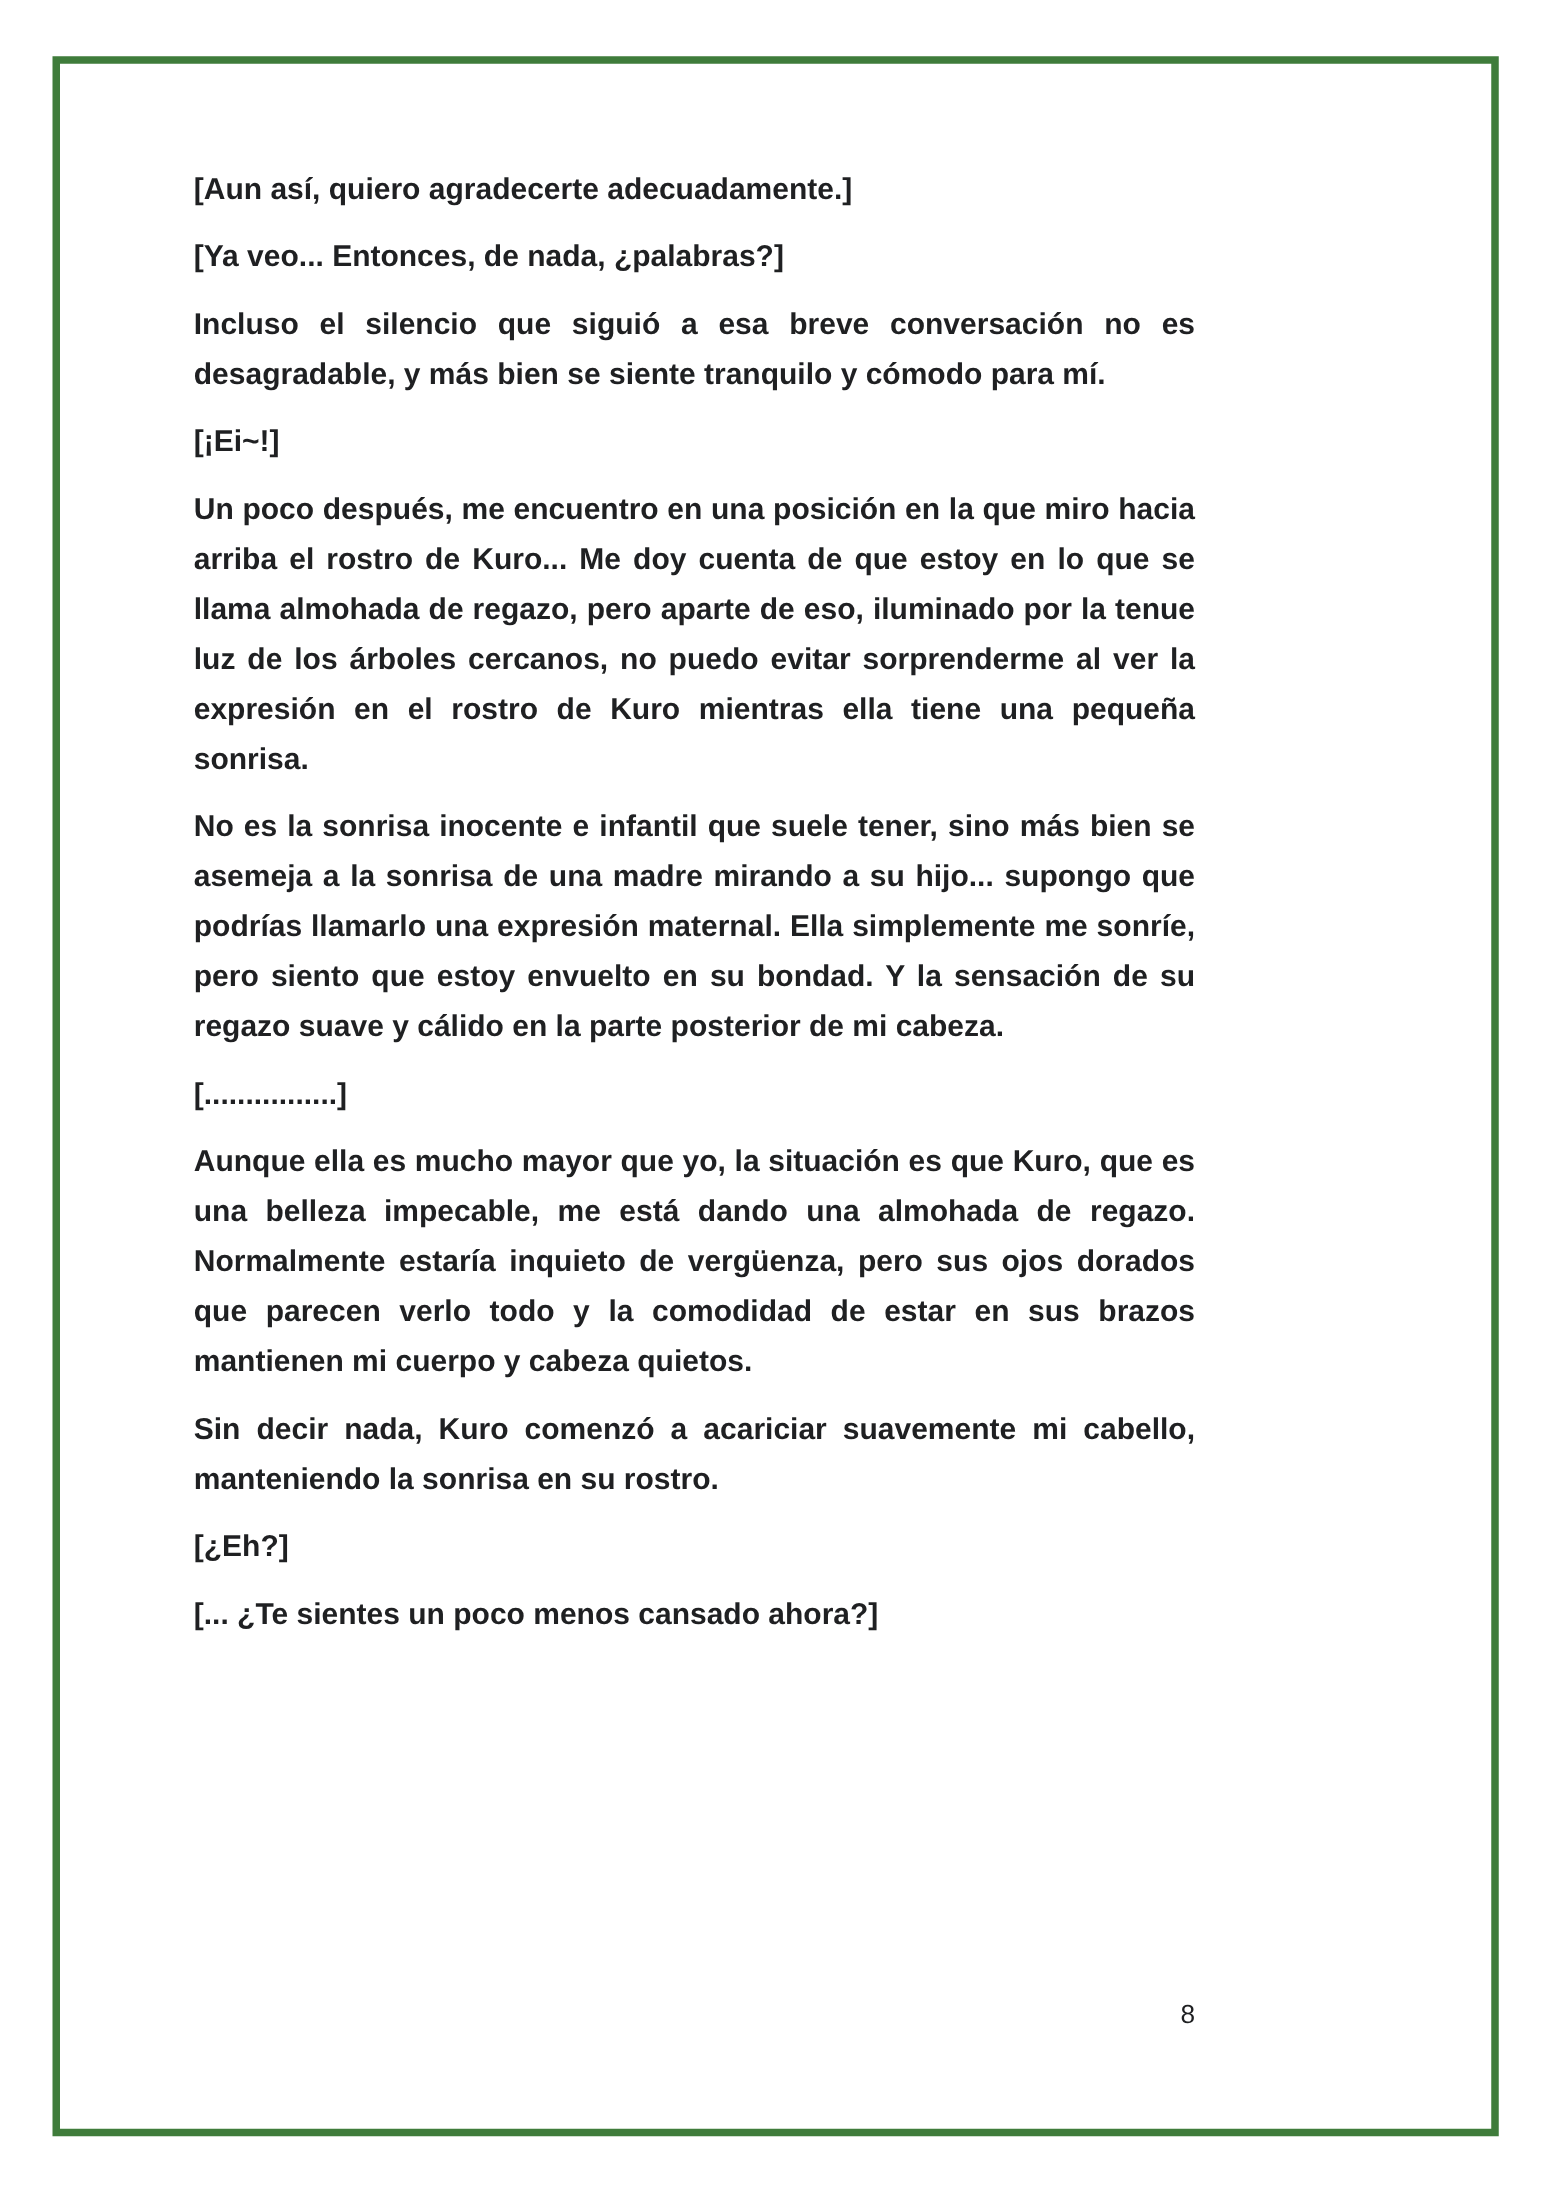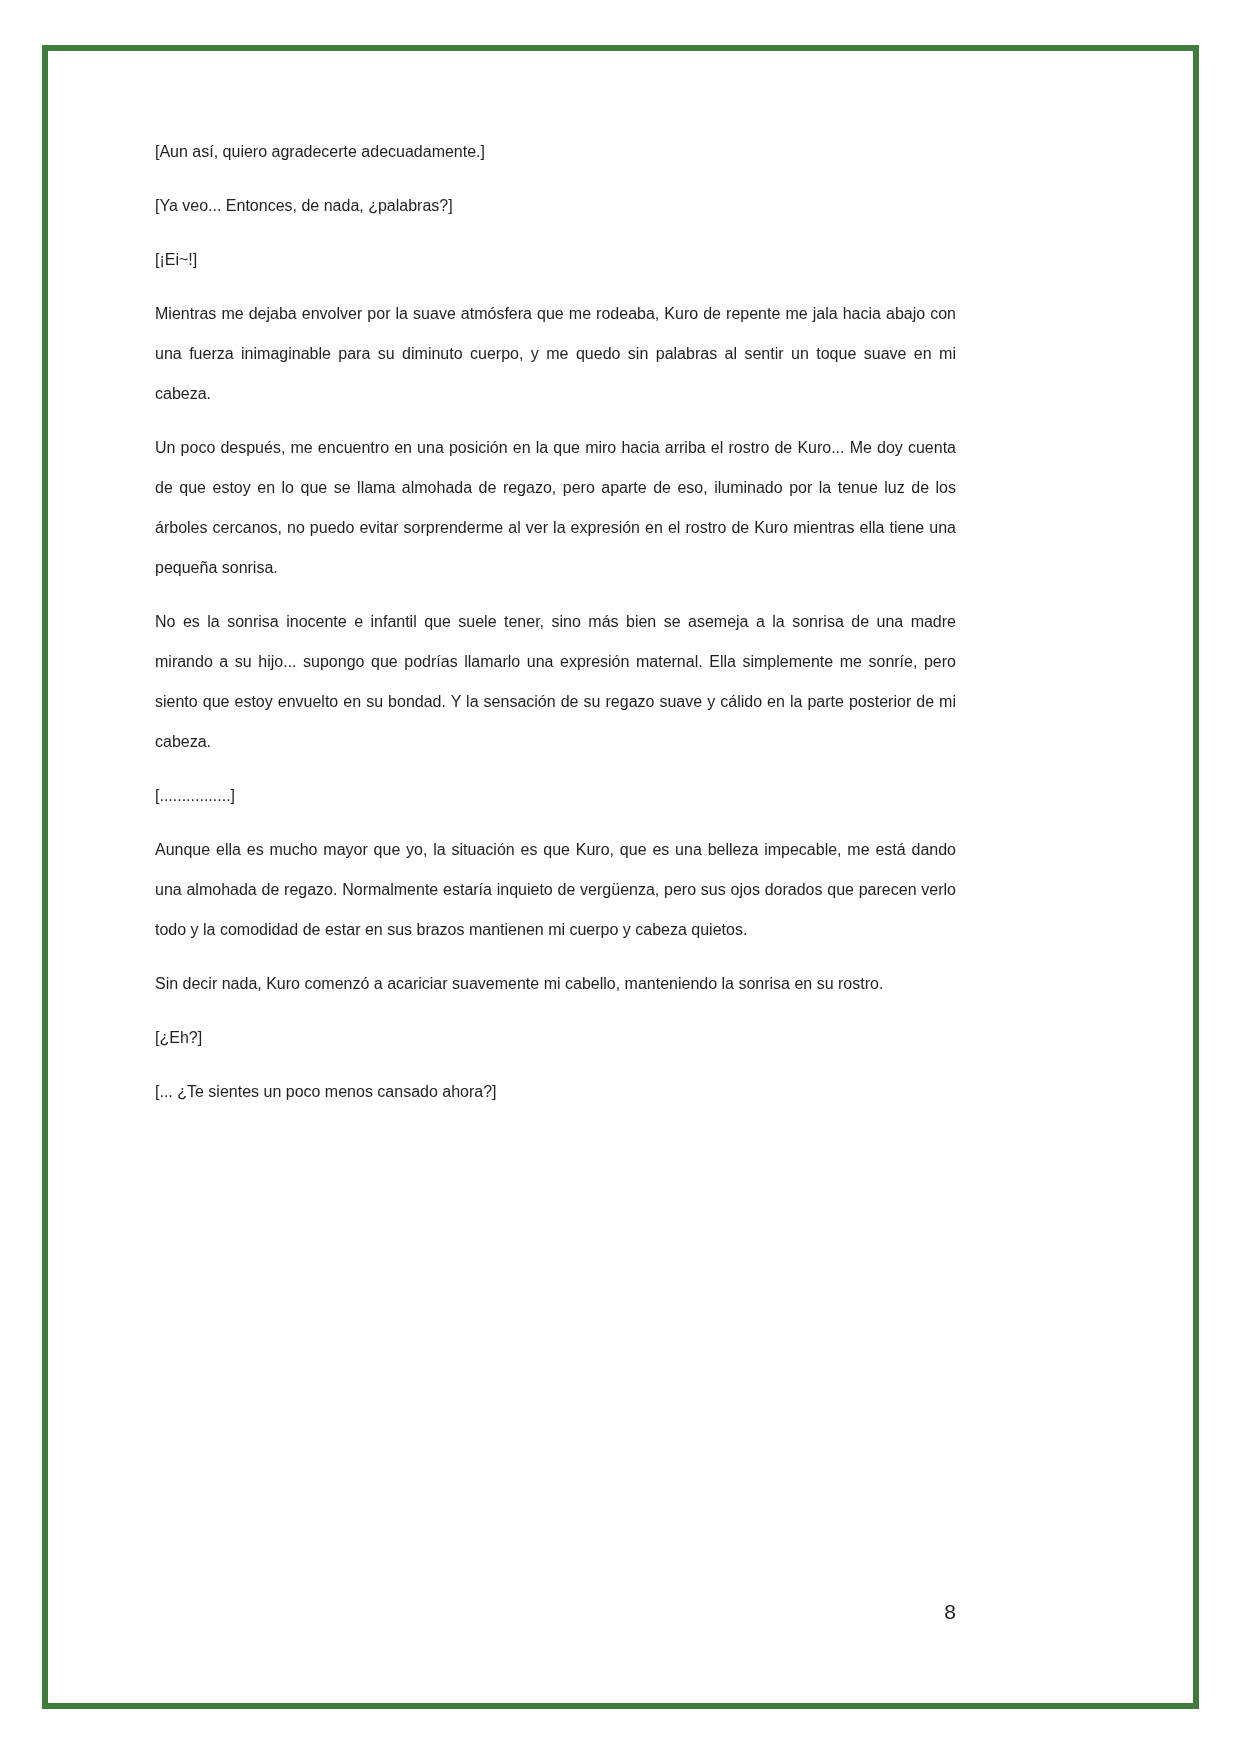--- a/index.html
+++ b/index.html
@@ -22,22 +22,23 @@
     bottom: 45px;
     border: 6px solid #3f7c3b;
     box-sizing: border-box;
     pointer-events: none;
   }
   .content {
     position: absolute;
     top: 132px;
     left: 155px;
     width: 801px;
-    font-size: 16px;
+    font-size: 24px;
     line-height: 40px;
+    font-weight: bold;
   }
   .content p {
     margin: 0 0 14px 0;
   }
   .content p.narration {
     text-align: justify;
   }
   .content p.dialogue {
     text-align: left;
   }
@@ -53,22 +54,22 @@
   }
 </style>
 </head>
 <body>
 
 <div class="page-frame"></div>
 
 <div class="content">
   <p class="dialogue">[Aun así, quiero agradecerte adecuadamente.]</p>
   <p class="dialogue">[Ya veo... Entonces, de nada, ¿palabras?]</p>
+  <p class="narration">Incluso el silencio que siguió a esa breve conversación no es desagradable, y más bien se siente tranquilo y cómodo para mí.</p>
   <p class="dialogue">[¡Ei~!]</p>
-  <p class="narration">Mientras me dejaba envolver por la suave atmósfera que me rodeaba, Kuro de repente me jala hacia abajo con una fuerza inimaginable para su diminuto cuerpo, y me quedo sin palabras al sentir un toque suave en mi cabeza.</p>
   <p class="narration">Un poco después, me encuentro en una posición en la que miro hacia arriba el rostro de Kuro... Me doy cuenta de que estoy en lo que se llama almohada de regazo, pero aparte de eso, iluminado por la tenue luz de los árboles cercanos, no puedo evitar sorprenderme al ver la expresión en el rostro de Kuro mientras ella tiene una pequeña sonrisa.</p>
   <p class="narration">No es la sonrisa inocente e infantil que suele tener, sino más bien se asemeja a la sonrisa de una madre mirando a su hijo... supongo que podrías llamarlo una expresión maternal. Ella simplemente me sonríe, pero siento que estoy envuelto en su bondad. Y la sensación de su regazo suave y cálido en la parte posterior de mi cabeza.</p>
   <p class="dialogue">[................]</p>
   <p class="narration">Aunque ella es mucho mayor que yo, la situación es que Kuro, que es una belleza impecable, me está dando una almohada de regazo. Normalmente estaría inquieto de vergüenza, pero sus ojos dorados que parecen verlo todo y la comodidad de estar en sus brazos mantienen mi cuerpo y cabeza quietos.</p>
   <p class="narration">Sin decir nada, Kuro comenzó a acariciar suavemente mi cabello, manteniendo la sonrisa en su rostro.</p>
   <p class="dialogue">[¿Eh?]</p>
   <p class="dialogue">[... ¿Te sientes un poco menos cansado ahora?]</p>
 </div>
 
 <div class="page-number">8</div>

